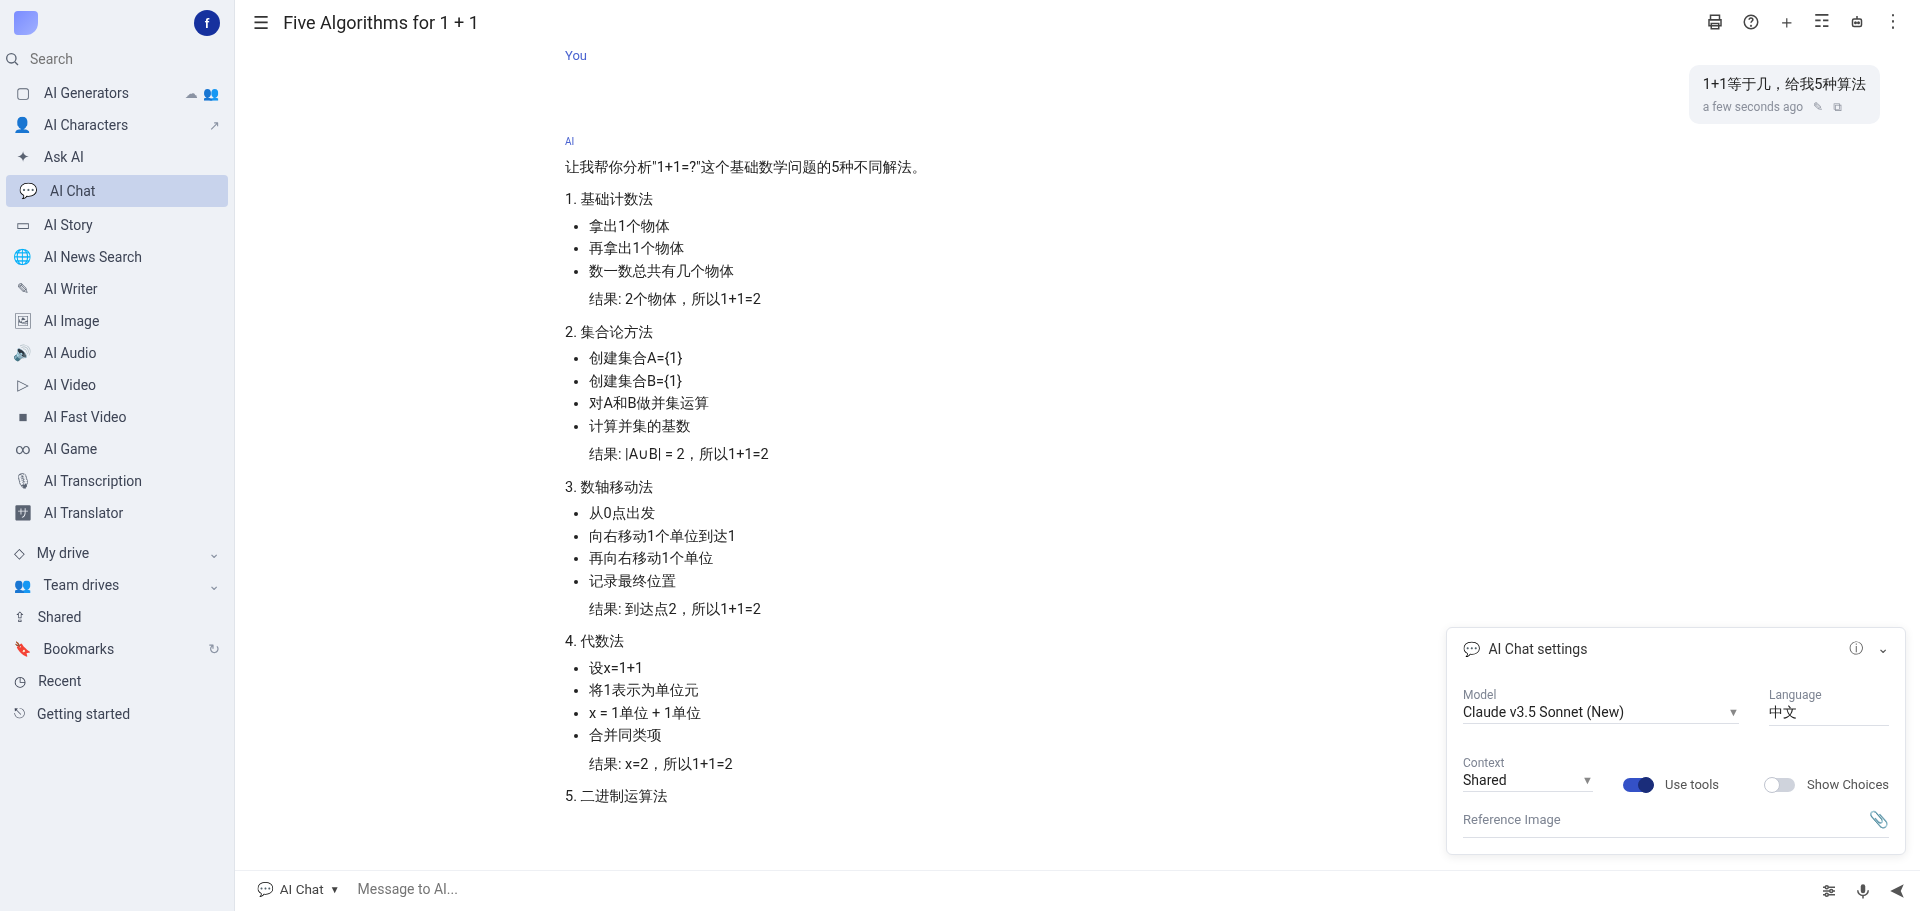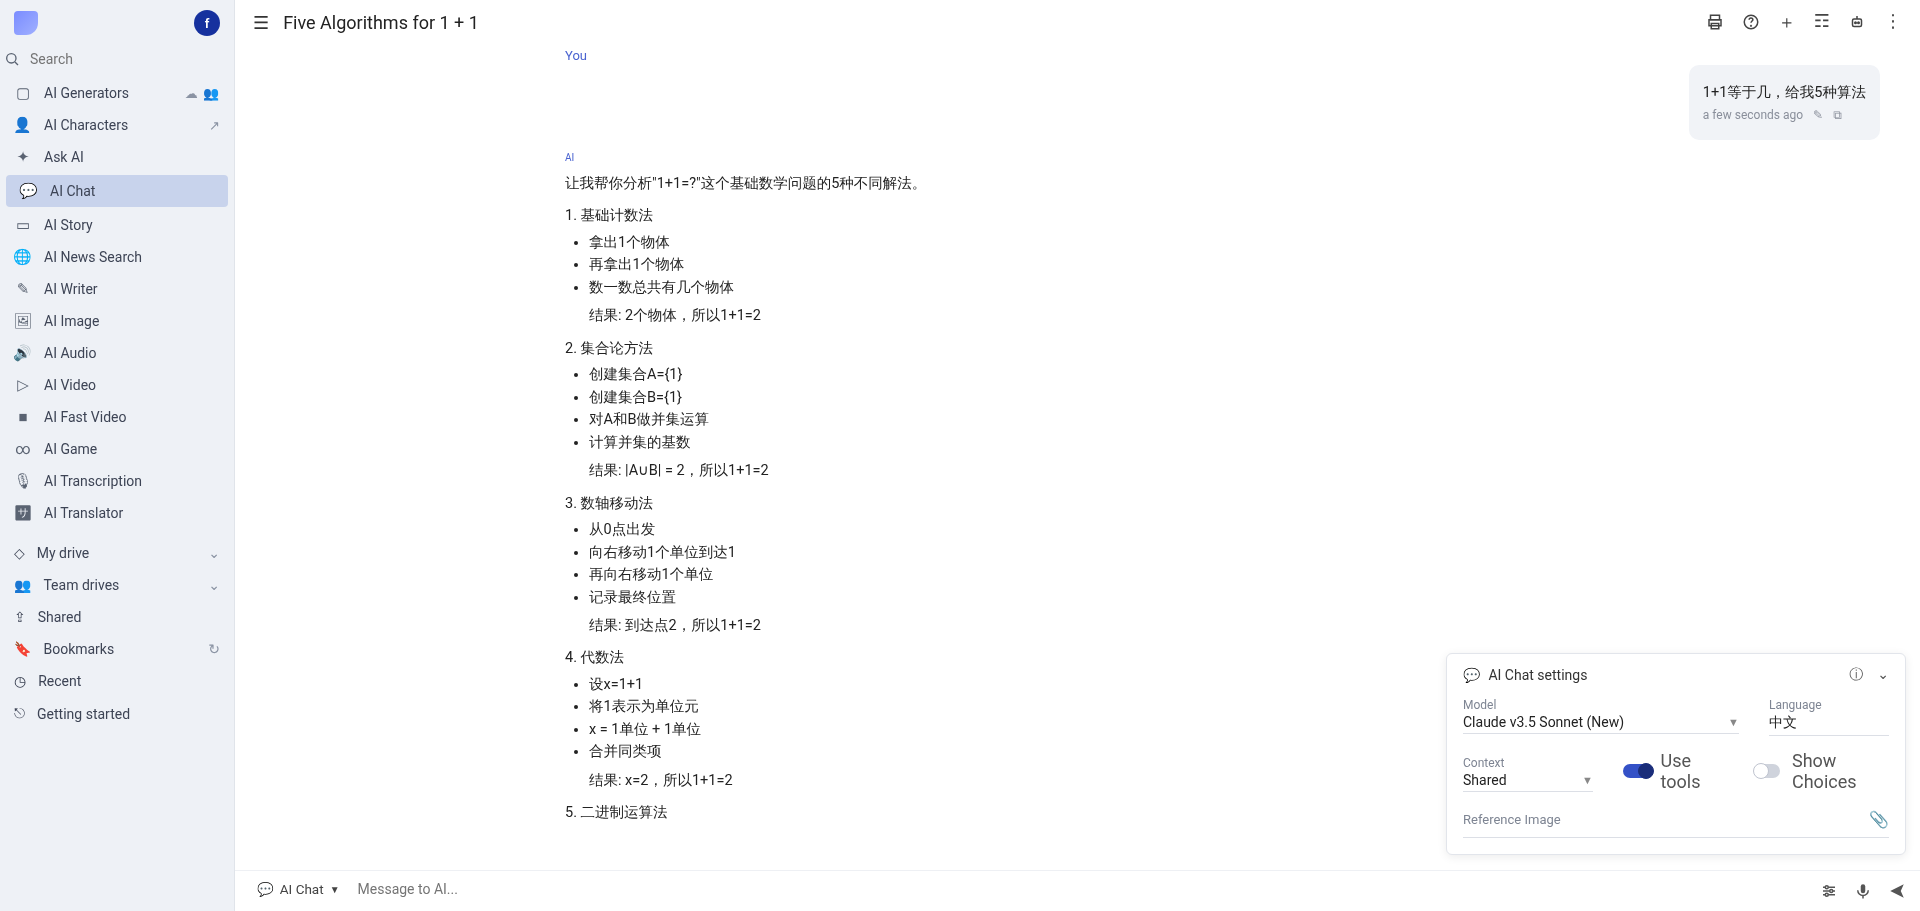--- a/index.html
+++ b/index.html
@@ -17,47 +17,47 @@
 .sb-sec { padding:8px 14px; font-size:14px; color:#3d4455; display:flex; align-items:center; gap:12px; cursor:pointer; }
 .sb-sec .chev { margin-left:auto; color:#8a93a3; }
 .sb-scroll { overflow-y:auto; flex:1; }
 .main { flex:1; display:flex; flex-direction:column; position:relative; }
 .topbar { display:flex; align-items:center; padding:10px 18px; gap:14px; }
 .topbar .title { font-size:18px; color:#222; }
 .topbar .right { margin-left:auto; display:flex; gap:18px; color:#444; }
 .top-ico { cursor:pointer; font-size:18px; }
 .chat-area { flex:1; overflow-y:auto; padding:0 40px 10px 330px; position:relative; }
 .you-label { text-align:left; color:#4a63d0; font-size:13px; margin:4px 0 2px; }
-.user-bubble { float:right; background:#f1f3f7; border-radius:10px; padding:18px 14px; max-width:420px; }
+.user-bubble { float:right; background:#f1f3f7; border-radius:10px; padding:10px 14px; max-width:420px; }
 .user-bubble .txt { font-size:14.5px; color:#222; }
 .user-meta { font-size:12px; color:#8a8f9b; margin-top:6px; display:flex; align-items:flex-start; gap:10px; }
 .clear { clear:both; }
 .ai-label { color:#4a63d0; font-size:10px; margin:12px 0 4px; }
 .ai-body { font-size:14.5px; color:#222; line-height:1.55; max-width:660px; }
 .ai-body p { margin:10px 0 4px; }
 .ai-body ul { list-style:disc; padding-left:24px; margin:2px 0 6px; }
 .ai-body .res { margin-left:24px; }
 .status-line { font-size:13px; color:#7a828f; padding:6px 18px; border-top:1px solid #eef0f4; }
 .input-bar { display:flex; align-items:center; padding:6px 14px 10px; gap:10px; border-top:1px solid #eef0f4; }
 .chip { display:flex; align-items:center; gap:6px; font-size:13.5px; color:#444; padding:4px 8px; border-radius:4px; cursor:pointer; }
 .msg-input { flex:1; border:none; outline:none; font-size:14px; color:#333; }
 .input-icons { display:flex; gap:16px; color:#555; font-size:18px; }
 .settings-panel { position:absolute; right:14px; bottom:56px; width:460px; background:#fff; border:1px solid #e2e5eb; border-radius:6px; box-shadow:0 2px 10px rgba(0,0,0,.08); padding:12px 16px 16px; }
 .sp-head { display:flex; align-items:center; gap:8px; font-size:14px; color:#333; }
 .sp-head .tail { margin-left:auto; display:flex; gap:14px; color:#555; }
-.sp-row { display:flex; gap:30px; margin-top:14px; }
+.sp-row { display:flex; gap:30px; margin-top:30px; }
 .sp-field { flex:1; position:relative; }
 .sp-label { font-size:12px; color:#7e8593; }
 .sp-val { font-size:14px; color:#222; padding:2px 0 3px; border-bottom:1px solid #dcdfe6; display:flex; align-items:center; }
 .sp-val .dd { margin-left:auto; color:#888; font-size:11px; }
 .toggle { width:30px; height:14px; border-radius:10px; background:#cfd3dc; position:relative; display:inline-block; vertical-align:middle; margin-right:8px; }
 .toggle .knob { position:absolute; width:16px; height:16px; border-radius:50%; background:#fff; border:1px solid #bfc4cf; top:-1px; left:-1px; }
 .toggle.on { background:#3451c7; }
 .toggle.on .knob { left:15px; background:#1a2d7a; border-color:#1a2d7a; }
-.sp-toggle-group { display:flex; align-items:center; font-size:18px; color:#555; gap:4px; }
+.sp-toggle-group { display:flex; align-items:center; font-size:13px; color:#555; gap:4px; }
 .sp-ref { margin-top:18px; font-size:13px; color:#7e8593; border-bottom:1px solid #dcdfe6; padding-bottom:8px; display:flex; align-items:center; }
 .sp-ref .clip { margin-left:auto; cursor:pointer; font-size:16px; color:#666; }
 svg { width:1em; height:1em; vertical-align:middle; }
 </style>
 </head>
 <body>
 
 <div class="sidebar">
   <div class="sb-top">
     <div class="logo"></div>

